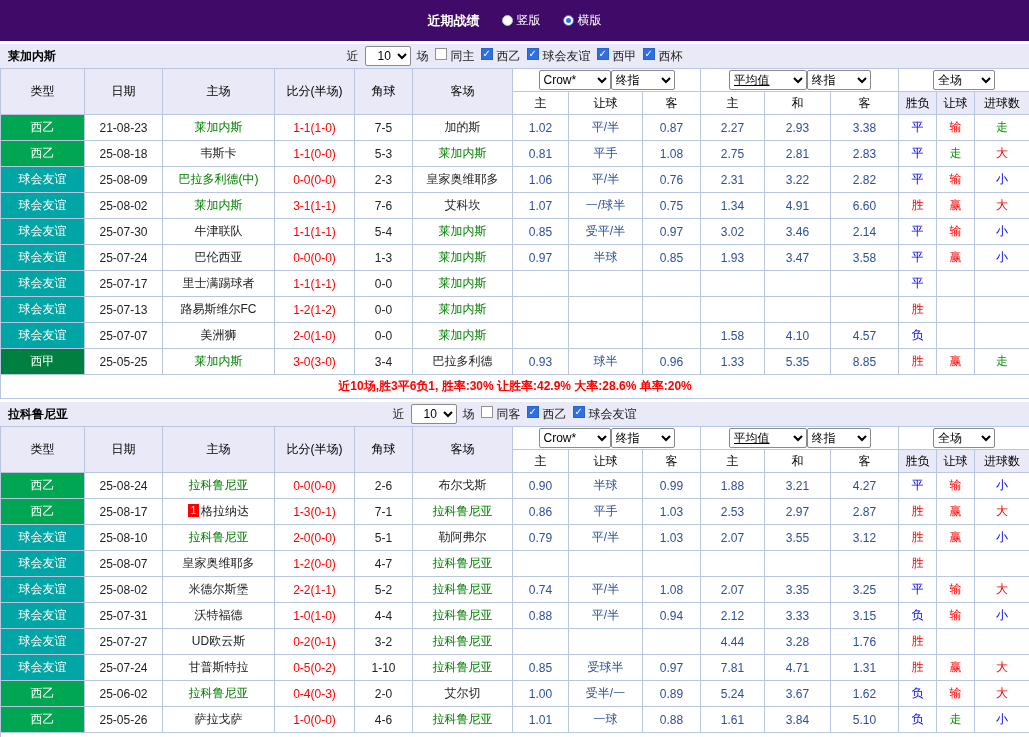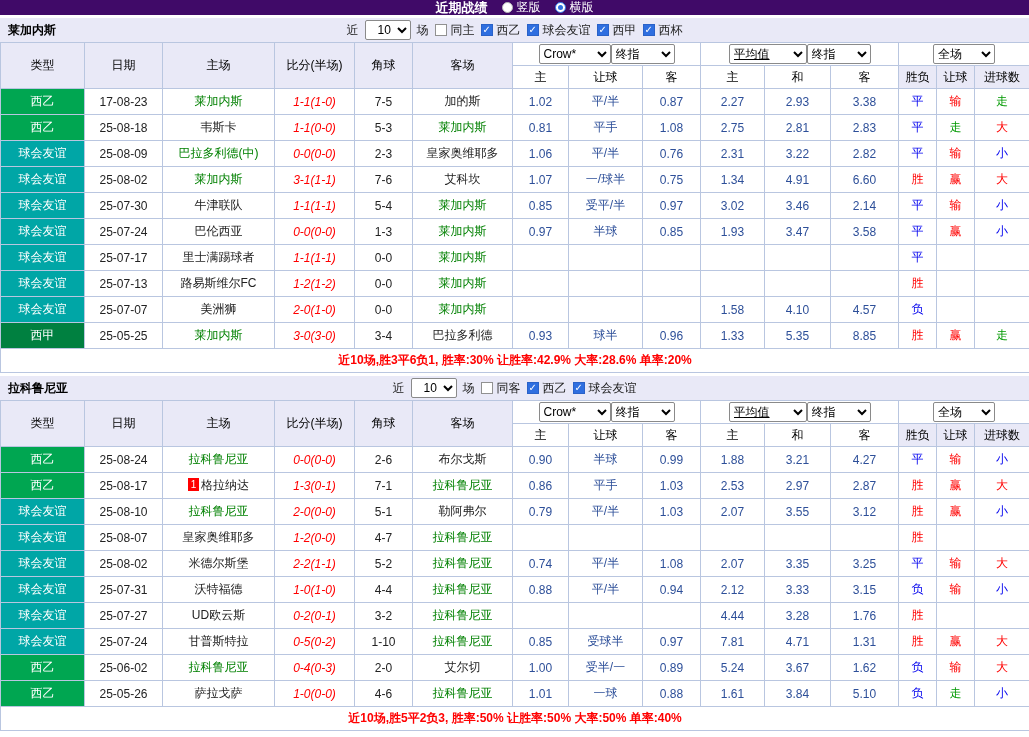--- a/index.html
+++ b/index.html
@@ -6,22 +6,22 @@
   html,body { margin:0; padding:0; }
   body {
     width:1029px;
     font-family:"Liberation Sans","DejaVu Sans",sans-serif;
     font-size:12px; color:#222; background:#fff;
   }
   .page { width:1029px; height:737px; overflow:hidden; background:#fff; }
 
   
   .topbar {
-    height:15px; background:var(--topbar,#400a68);
-    display:flex; align-items:center; justify-content:center; gap:14px; color:#fff;font-family:Liberation Mono, monospace;
+    height:41px; background:var(--topbar,#400a68);
+    display:flex; align-items:center; justify-content:center; gap:22px; color:#fff;font-family:Liberation Mono, monospace;
   }
   .topbar .title { font-weight:bold; font-size:13px; }
   .radiowrap { display:inline-flex; align-items:center; gap:4px; cursor:pointer; }
   .radio {
     width:11px; height:11px; border-radius:50%;
     background:#fff; border:1px solid #b9b9b9; display:inline-block; position:relative;
   }
   .radio.on { border:1px solid #2f6fe0; }
   .radio.on::after {
     content:""; position:absolute; left:2px; top:2px; right:2px; bottom:2px;
@@ -30,21 +30,21 @@
 
   .gap { height:3px; background:#fff; }
 
   
   .band {
     height:24px; background:var(--band,#e9e9f7);
     display:flex; align-items:center; position:relative;
   }
   .teamname { position:absolute; left:8px; font-weight:bold; color:#000; }
   .filterbar { margin:0 auto; display:flex; align-items:center; gap:6px; }
-  .cbwrap { display:inline-flex; align-items:center; gap:4px; }
+  .cbwrap { display:inline-flex; align-items:flex-start; gap:4px; }
   .cb {
     width:12px; height:12px; border:1px solid #919191; background:#fff;
     display:inline-block; position:relative; cursor:pointer; flex:0 0 auto;
   }
   .cb.on { background:#2f6fe0; border-color:#2a62c8; }
   .cb.on::after { content:"\2713"; color:#fff; font-size:10px; position:absolute; left:1px; top:-1px; }
 
   select {
     font-family:"Liberation Sans","DejaVu Sans",sans-serif;
     font-size:12px; height:20px; background:#fff; border:1px solid #8a8a8a; border-radius:2px;
@@ -70,21 +70,21 @@
 
   .cw1{width:84px}.cw2{width:78px}.cw3{width:112px}.cw4{width:80px}.cw5{width:58px}
   .cw6{width:100px}.cw7{width:56px}.cw8{width:74px}.cw9{width:58px}.cw10{width:64px}
   .cw11{width:66px}.cw12{width:68px}.cw13{width:38px}.cw14{width:38px}.cw15{width:55px}
 
   td.league { color:#fff; }
   .lg-xiyi     { background:var(--lg1,#00a651); }
   .lg-friendly { background:var(--lg2,#00a6a6); }
   .lg-xijia    { background:var(--lg3,#008040); }
 
-  .score { color:var(--red,#ff0000);font-style:italic; }
+  .score { color:var(--red,#ff0000); }
   .odds  { color:var(--odds,#2d4f99); }
   .team-link { cursor:pointer; }
   .focus { color:var(--focus,#008000); }
   .c-red   { color:var(--red,#ff0000); }
   .c-green { color:var(--green,#009900); }
   .c-blue  { color:var(--blue,#0000ee); }
   .badge {
     display:inline-block; background:var(--red,#ff0000); color:#fff;
     font-size:10px; line-height:13px; width:11px; height:13px; margin-right:2px; vertical-align:1px;
   }
@@ -205,21 +205,21 @@
           <th>和</th>
           <th>客</th>
           <th class="lav">胜负</th>
           <th class="lav">让球</th>
           <th class="lav">进球数</th>
         </tr>
       </thead>
       <tbody>
           <tr>
             <td class="league lg-xiyi">西乙</td>
-            <td class="date">17-08-23</td>
+            <td class="date">21-08-23</td>
             <td class="teamcell"><span class="team-link focus">莱加内斯</span></td>
             <td class="score">1-1(1-0)</td>
             <td class="corners">7-5</td>
             <td class="teamcell"><span class="team-link">加的斯</span></td>
             <td class="odds">1.02</td>
             <td class="odds">平/半</td>
             <td class="odds">0.87</td>
             <td class="odds">2.27</td>
             <td class="odds">2.93</td>
             <td class="odds">3.38</td>

